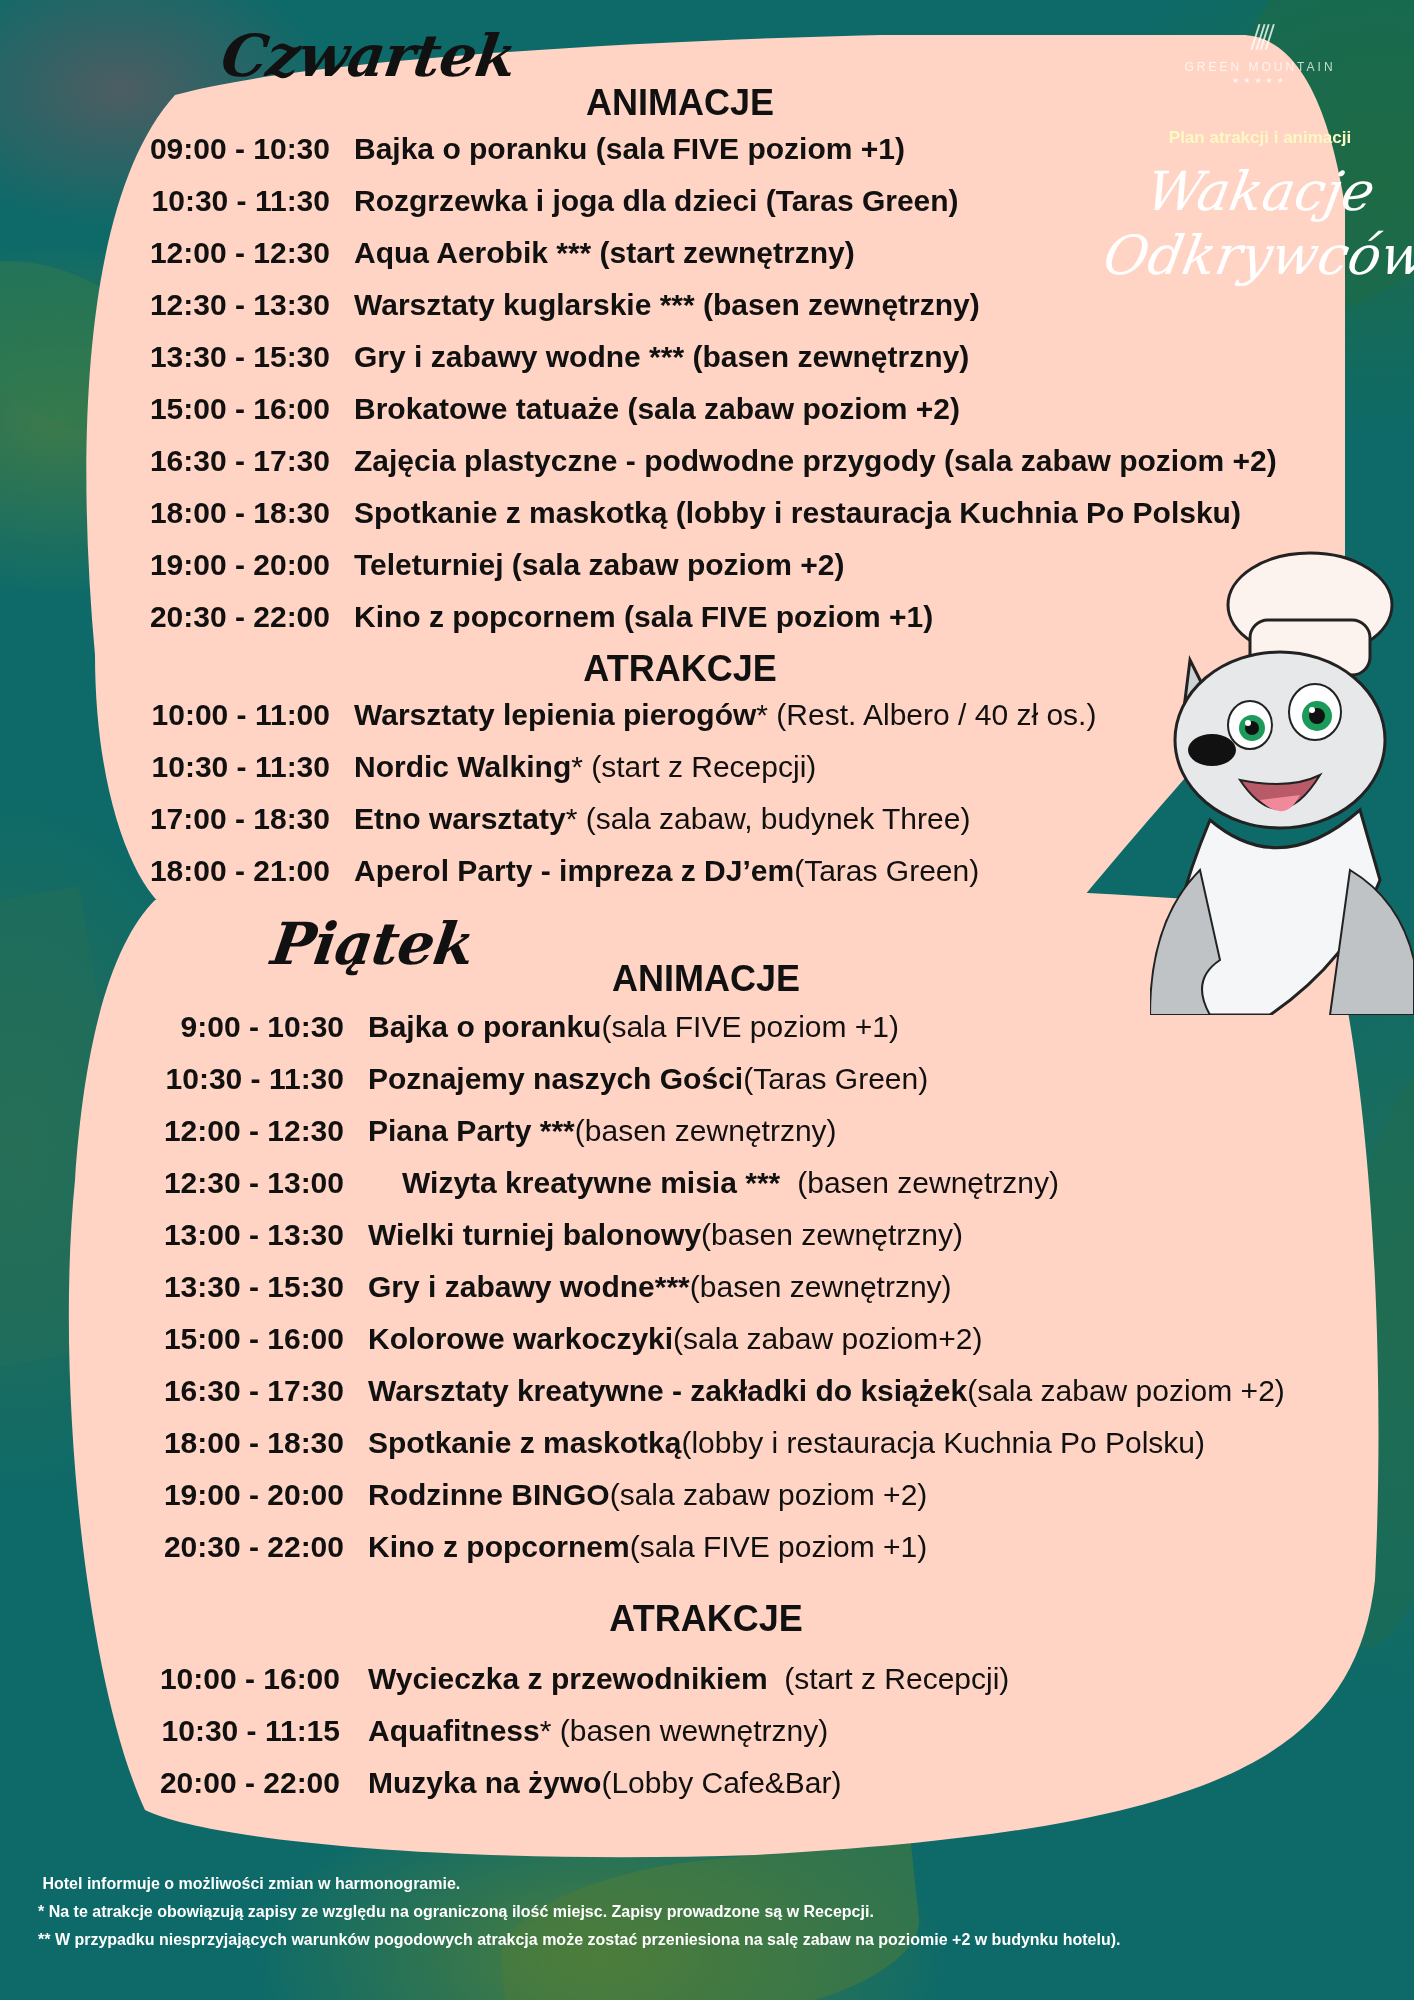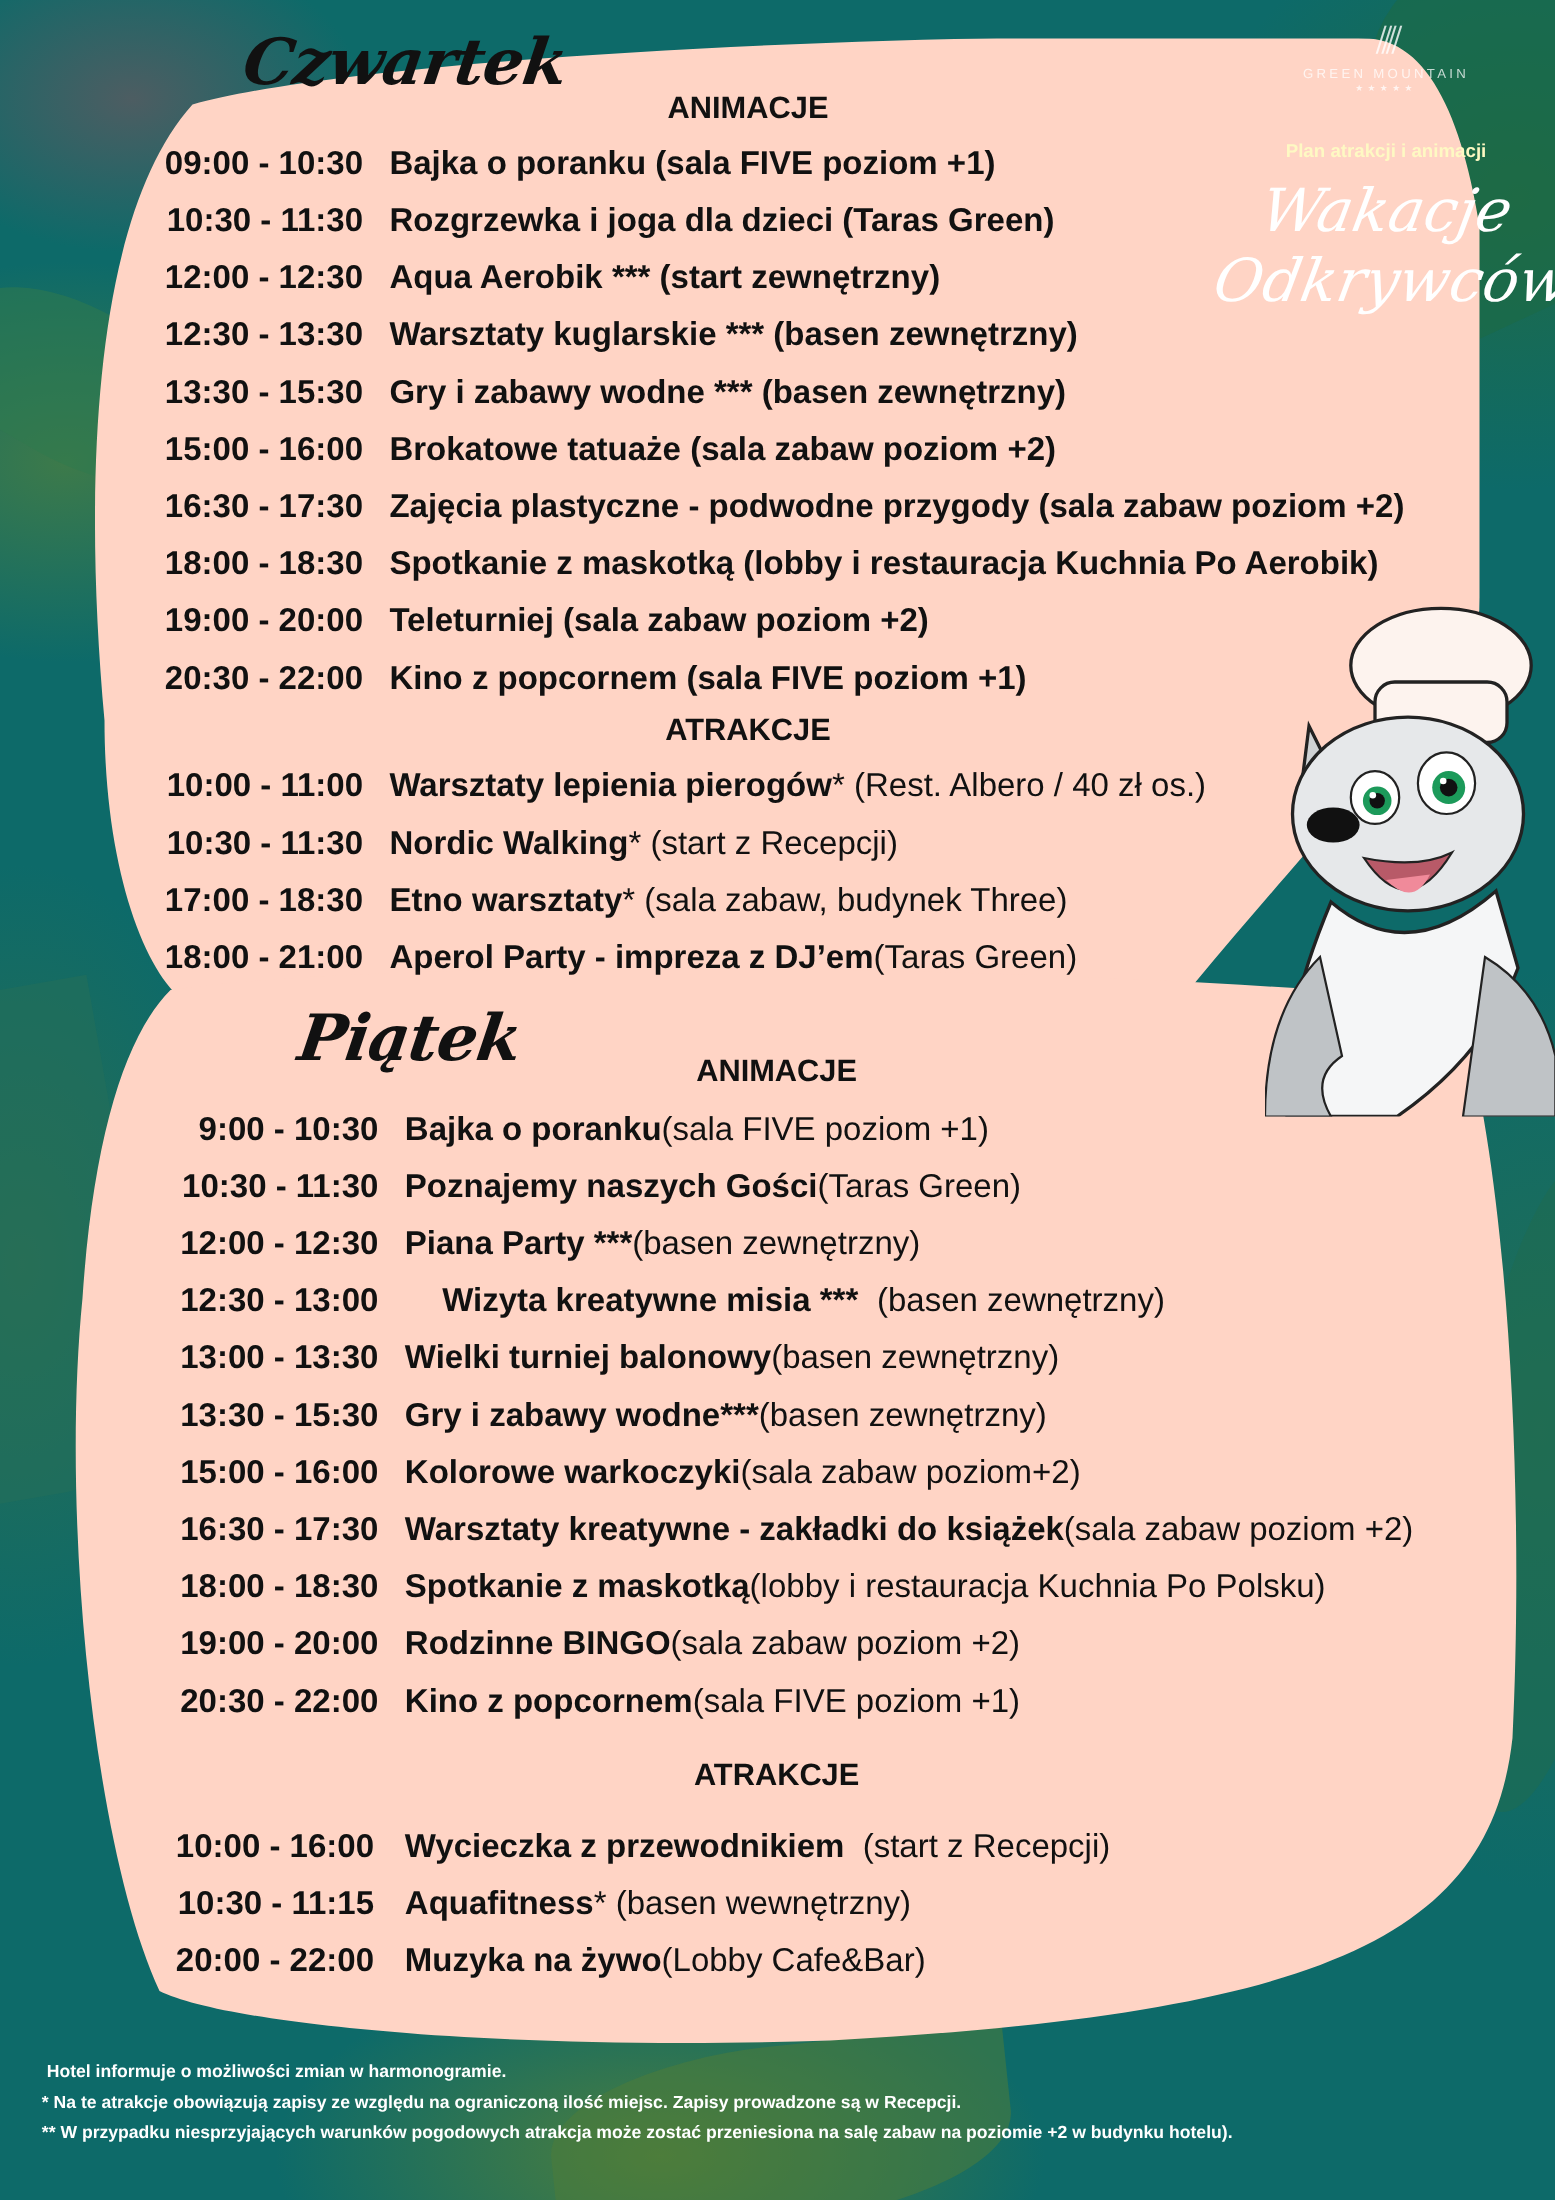--- a/index.html
+++ b/index.html
@@ -39,21 +39,21 @@
       clip-path: path('M100 20 C 300 -10, 900 -5, 1270 30 C 1320 200, 1330 500, 1320 700 C 1300 880, 1150 950, 700 975 C 400 985, 150 960, 90 930 C 30 800, 0 500, 20 300 C 30 150, 60 60, 100 20 Z');
     }
     .day-title {
       position: absolute;
       font-family: "DejaVu Serif", serif;
       font-style: italic; font-weight: bold;
       font-size: 58px; color: #111; letter-spacing: -1px;
       transform: skewX(-8deg);
     }
     .section-head {
-      position: absolute; font-weight: bold; font-size: 28px;
+      position: absolute; font-weight: bold; font-size: 36px;
       text-align: center; color: #111;
     }
     .row {
       position: absolute; display: flex; align-items: baseline;
       font-size: 30px; white-space: nowrap;
     }
     .row .time { font-weight: bold; text-align: right; }
     .row .name { font-weight: bold; }
     .row .loc { font-weight: normal; }
     .brand {
@@ -140,21 +140,21 @@
       <span class="name">Brokatowe tatuaże (sala zabaw poziom +2)</span>
     </div>
   <div class="row" style="left:128px;top:444px;">
       <span class="time" style="width:202px;">16:30 - 17:30</span>
       <span style="width:24px"></span>
       <span class="name">Zajęcia plastyczne - podwodne przygody (sala zabaw poziom +2)</span>
     </div>
   <div class="row" style="left:128px;top:496px;">
       <span class="time" style="width:202px;">18:00 - 18:30</span>
       <span style="width:24px"></span>
-      <span class="name">Spotkanie z maskotką (lobby i restauracja Kuchnia Po Aerobik)</span>
+      <span class="name">Spotkanie z maskotką (lobby i restauracja Kuchnia Po Polsku)</span>
     </div>
   <div class="row" style="left:128px;top:548px;">
       <span class="time" style="width:202px;">19:00 - 20:00</span>
       <span style="width:24px"></span>
       <span class="name">Teleturniej (sala zabaw poziom +2)</span>
     </div>
   <div class="row" style="left:128px;top:600px;">
       <span class="time" style="width:202px;">20:30 - 22:00</span>
       <span style="width:24px"></span>
       <span class="name">Kino z popcornem (sala FIVE poziom +1)</span>

